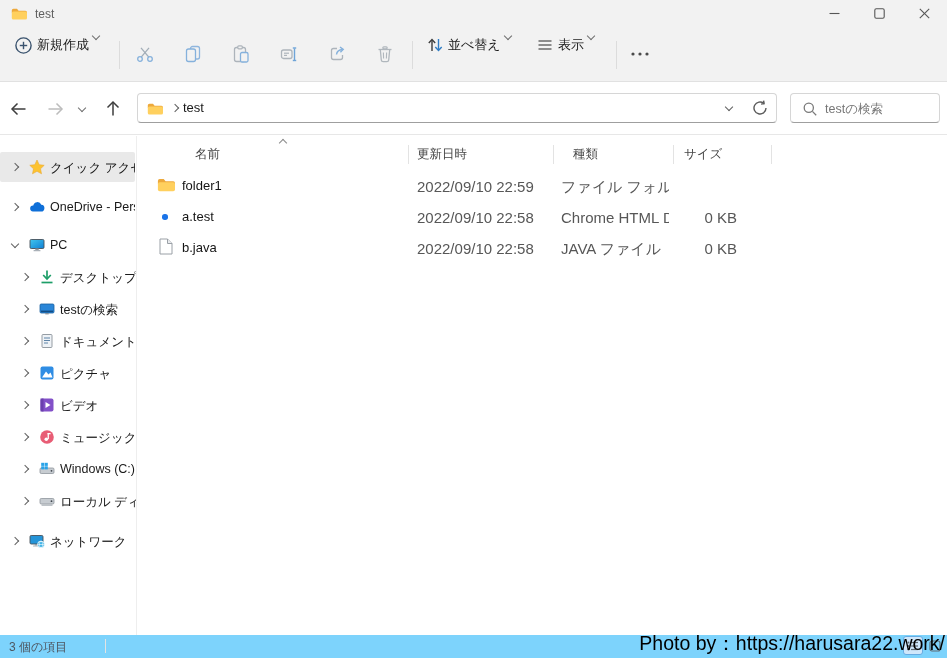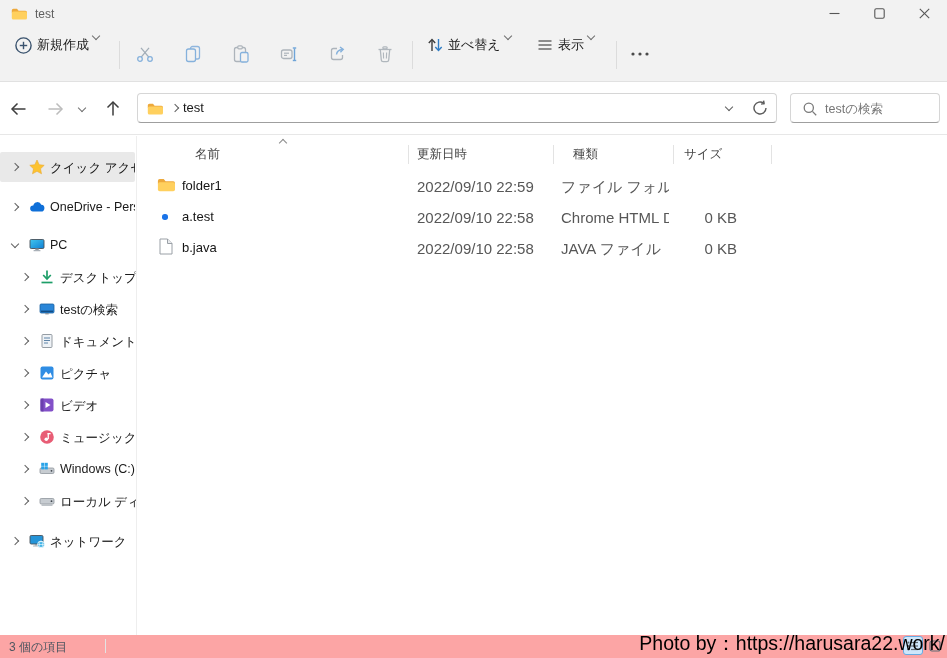--- a/index.html
+++ b/index.html
@@ -61,21 +61,21 @@
   .cell.type{left:416px;overflow:hidden;max-width:108px;}
   .cell.size{left:475px;width:117px;text-align:right;}
 
   
   .chrome{position:relative;width:16px;height:16px;border-radius:50%;
           background:conic-gradient(from -60deg,#ea4335 0deg 120deg,#34a853 120deg 240deg,#fbbc05 240deg 360deg);}
   .chrome::before{content:"";position:absolute;left:4px;top:4px;width:8px;height:8px;border-radius:50%;background:#fff;}
   .chrome::after{content:"";position:absolute;left:5.25px;top:5.25px;width:5.5px;height:5.5px;border-radius:50%;background:#1a73e8;}
 
   
-  .statusbar{position:absolute;left:0;top:635px;width:947px;height:23px;background:#fca5a5;}
+  .statusbar{position:absolute;left:0;top:635px;width:947px;height:23px;background:#7dd3fc;}
   .status-count{position:absolute;left:9px;top:4px;font-size:12px;color:#4e5660;}
   .status-div{position:absolute;left:105px;top:4px;width:1px;height:14px;background:#e3e3e3;}
   .viewtoggle{position:absolute;top:1px;width:20px;height:19px;box-sizing:border-box;border-radius:3px;
               display:flex;align-items:center;justify-content:center;}
   .viewtoggle.active{background:#cfe7fb;border:1px solid #67abe2;}
 
   .watermark{position:absolute;right:2px;bottom:1px;font-size:19.5px;color:#000;z-index:10;white-space:nowrap;}
   svg{display:block;}
 </style>
 </head>

